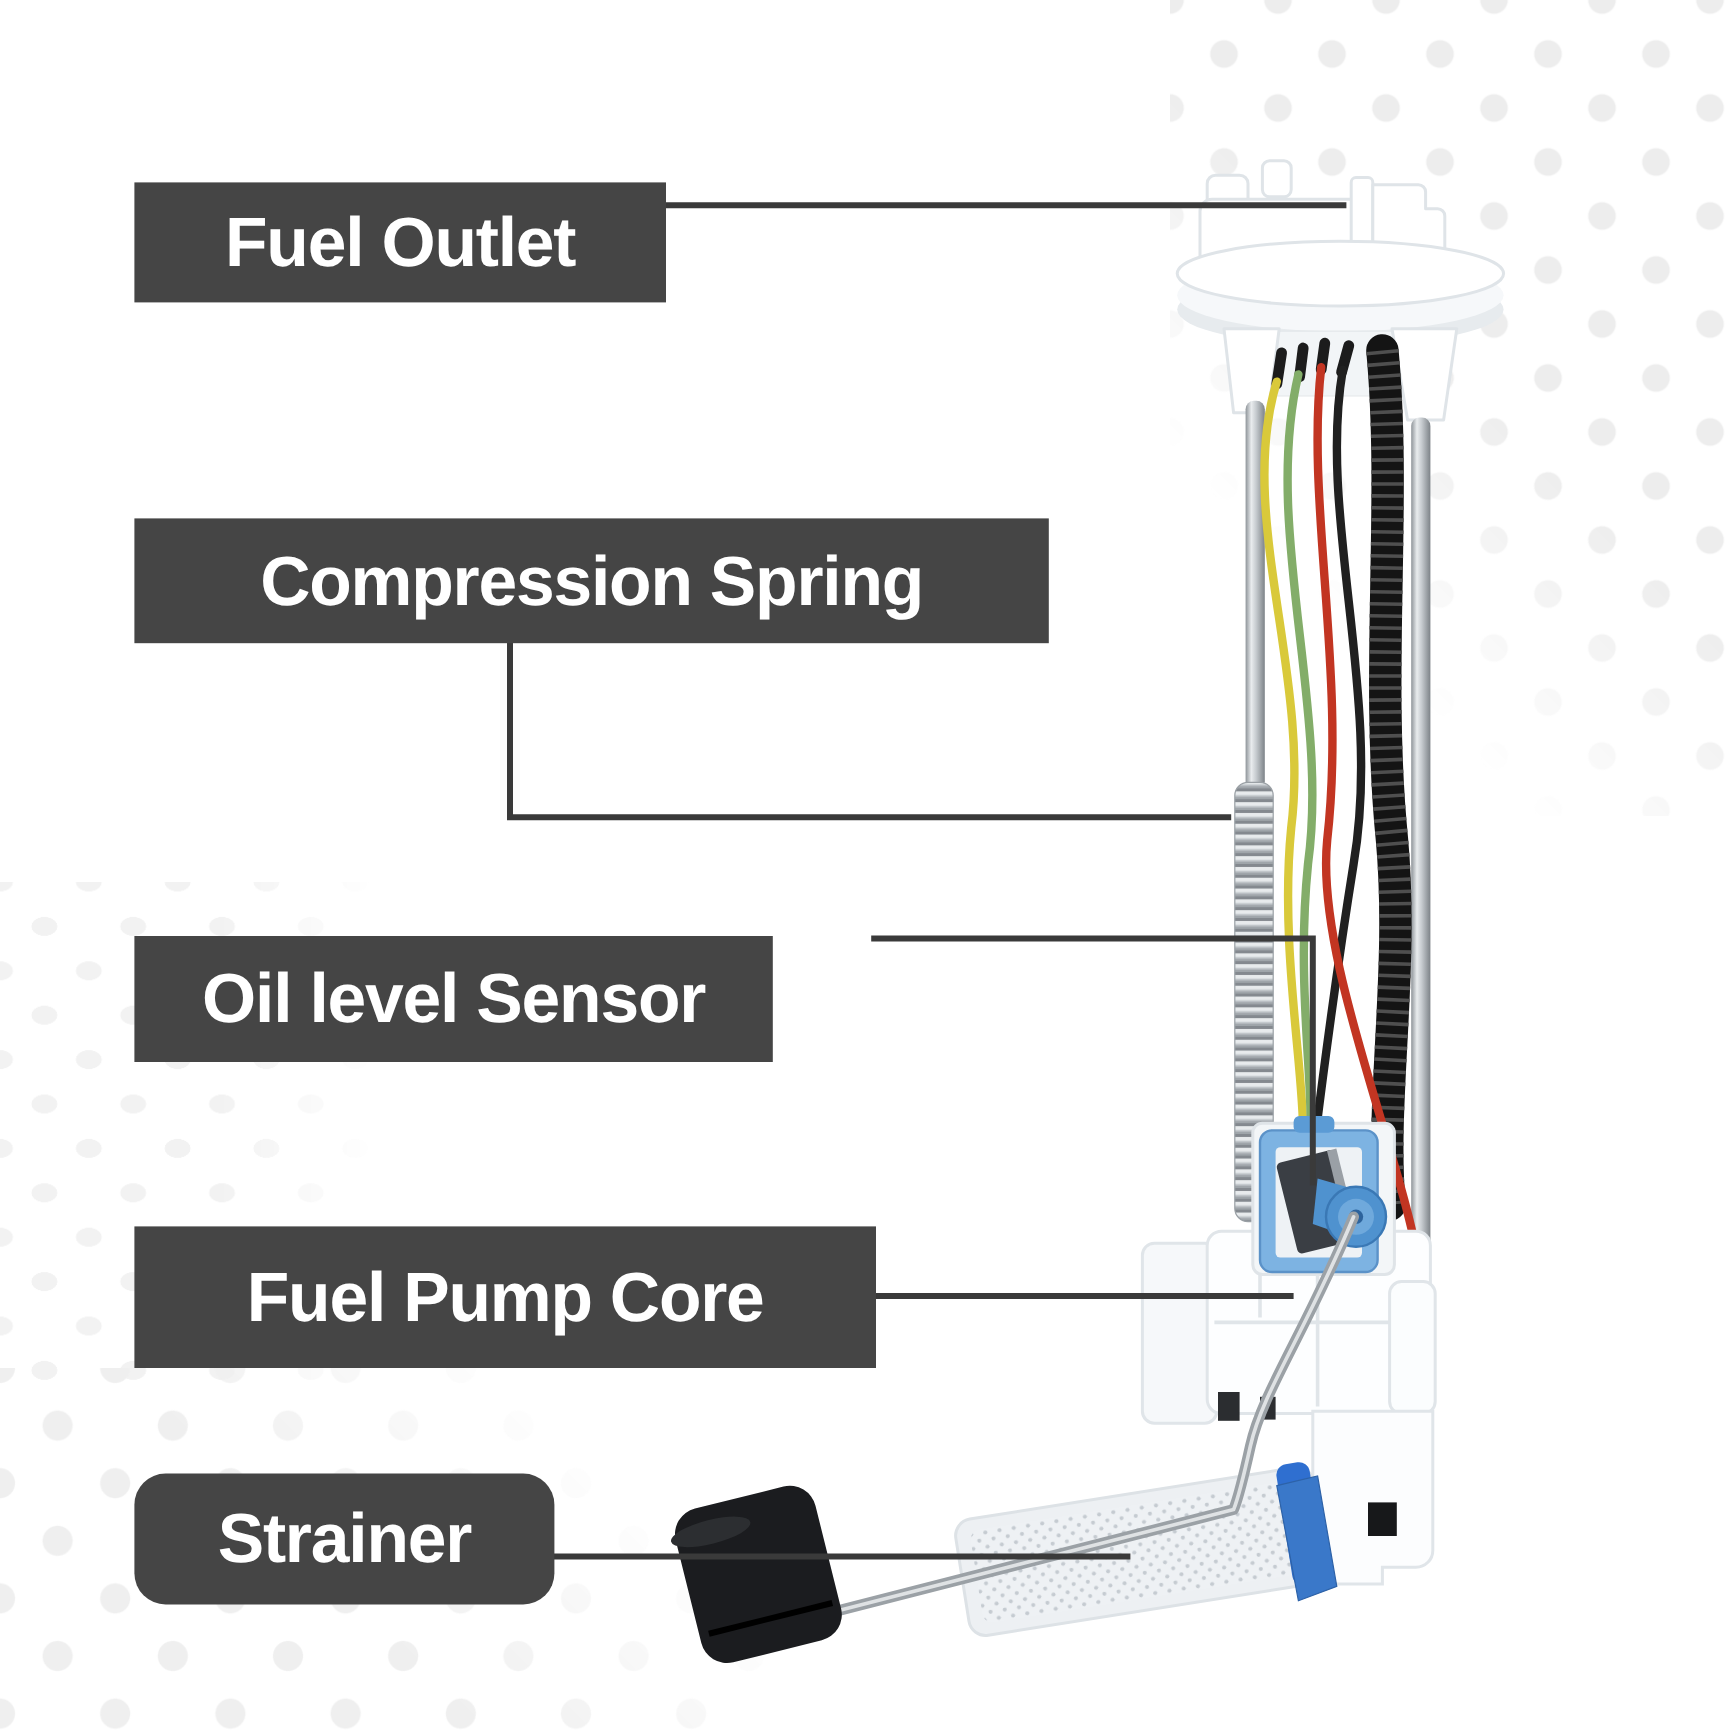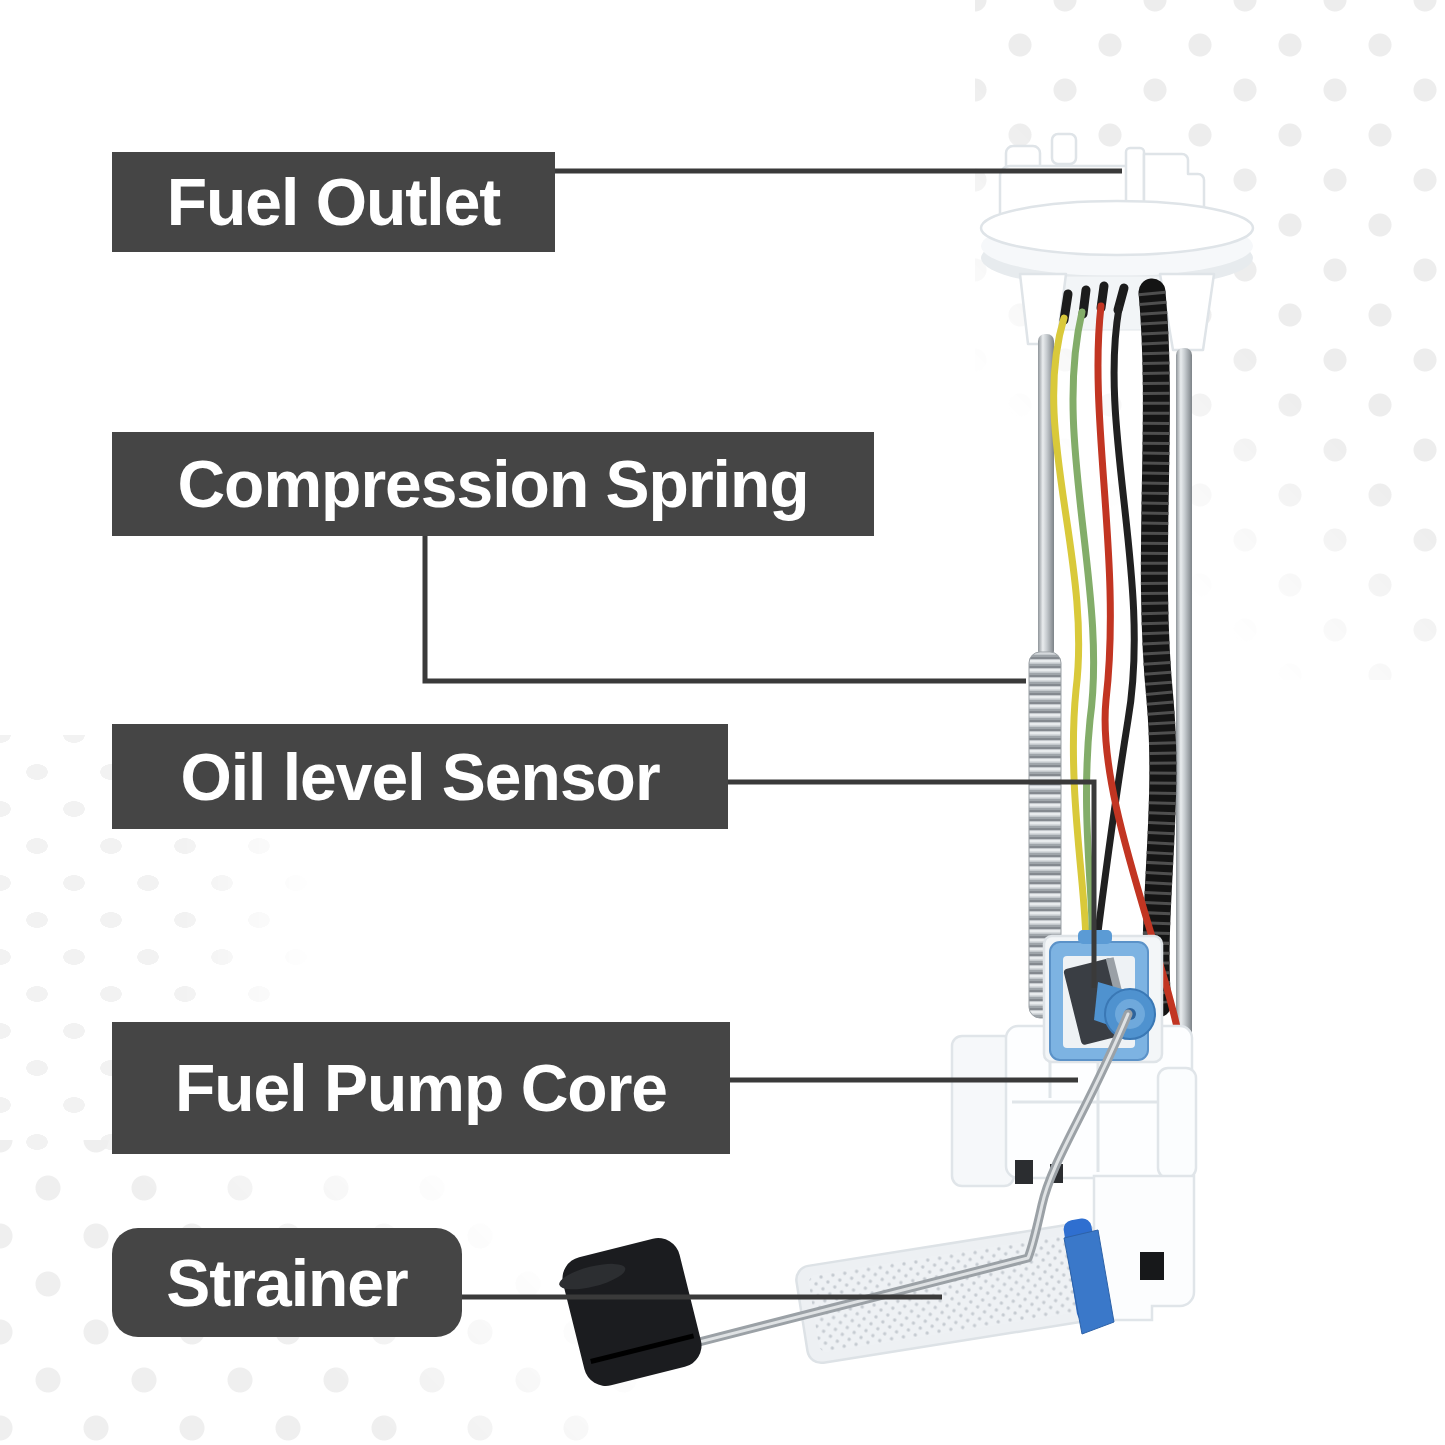--- a/index.html
+++ b/index.html
@@ -29,25 +29,25 @@
       radial-gradient(circle at center, var(--dot-color-bottom) 12px, transparent 13px),
       radial-gradient(circle at center, var(--dot-color-bottom) 12px, transparent 13px);
     background-size:96px 96px,96px 96px;
     background-position:0 0,48px 48px;
     -webkit-mask-image:linear-gradient(45deg,#000 42%,transparent 78%);
             mask-image:linear-gradient(45deg,#000 42%,transparent 78%);}
 
   
   .label{position:absolute;display:flex;align-items:center;justify-content:center;
          background:var(--label-box-color);color:var(--label-text-color);
-         font-weight:bold;font-size:66px;letter-spacing:-1px;white-space:nowrap;}
+         font-weight:bold;font-size:58px;letter-spacing:-1px;white-space:nowrap;}
   #label-fuel-outlet      {left:112px;top:152px;width:443px;height:100px;}
   #label-compression-spring{left:112px;top:432px;width:762px;height:104px;text-align:center;}
-  #label-oil-level-sensor {left:112px;top:724px;width:616px;height:105px;}
-  #label-fuel-pump-core   {left:112px;top:1022px;width:618px;height:132px;}
+  #label-oil-level-sensor {left:112px;top:780px;width:532px;height:105px;}
+  #label-fuel-pump-core   {left:112px;top:1022px;width:618px;height:118px;}
   #label-strainer         {left:112px;top:1228px;width:350px;height:109px;border-radius:26px;}
 
   .art{position:absolute;left:0;top:0;width:1445px;height:1445px;}
   .wp{fill:#ffffff;stroke:#dfe4e8;stroke-width:2.5;}
 </style>
 </head>
 <body>
 
 <div class="stage">
 

